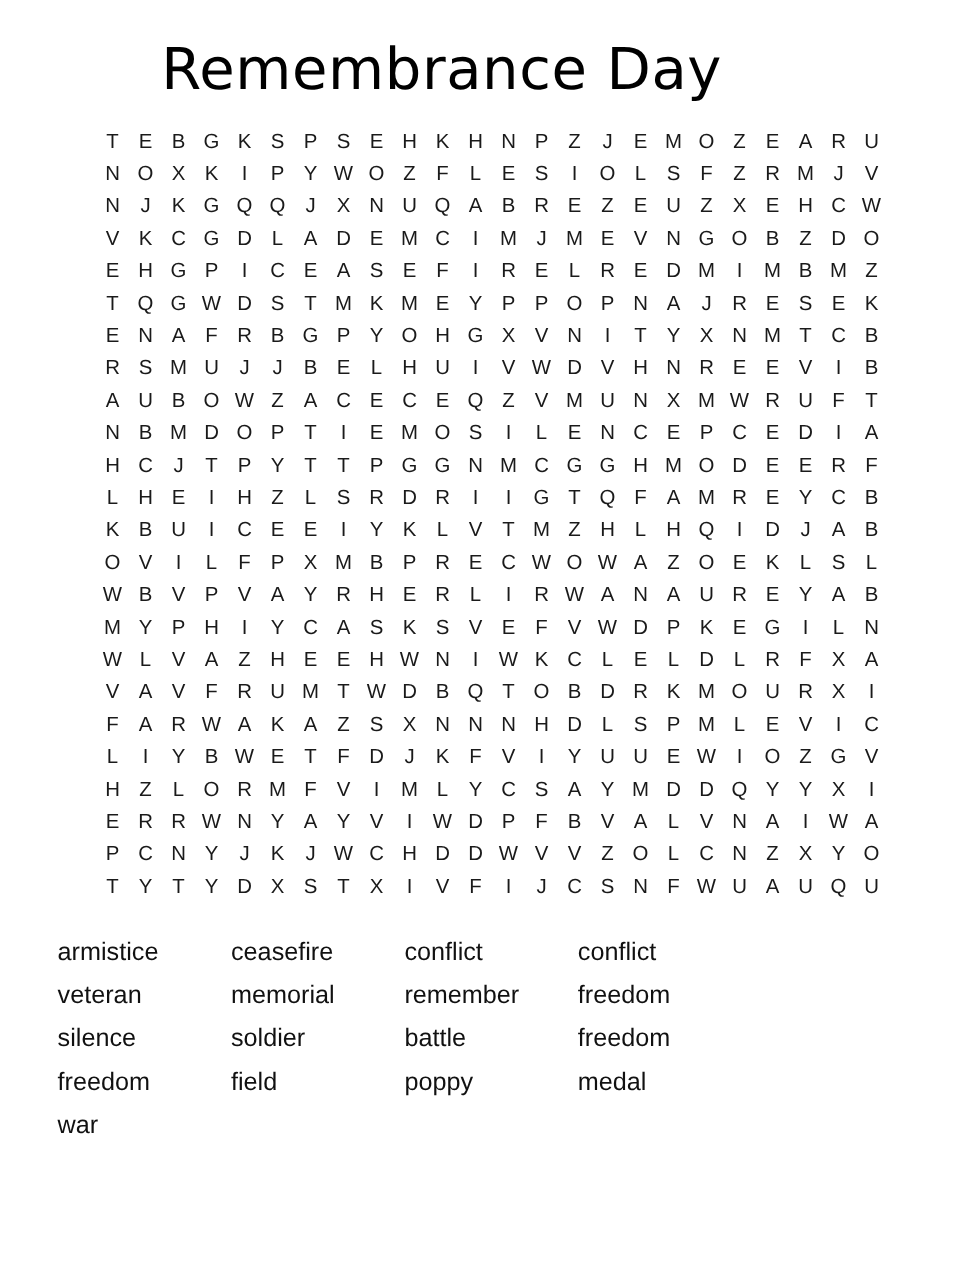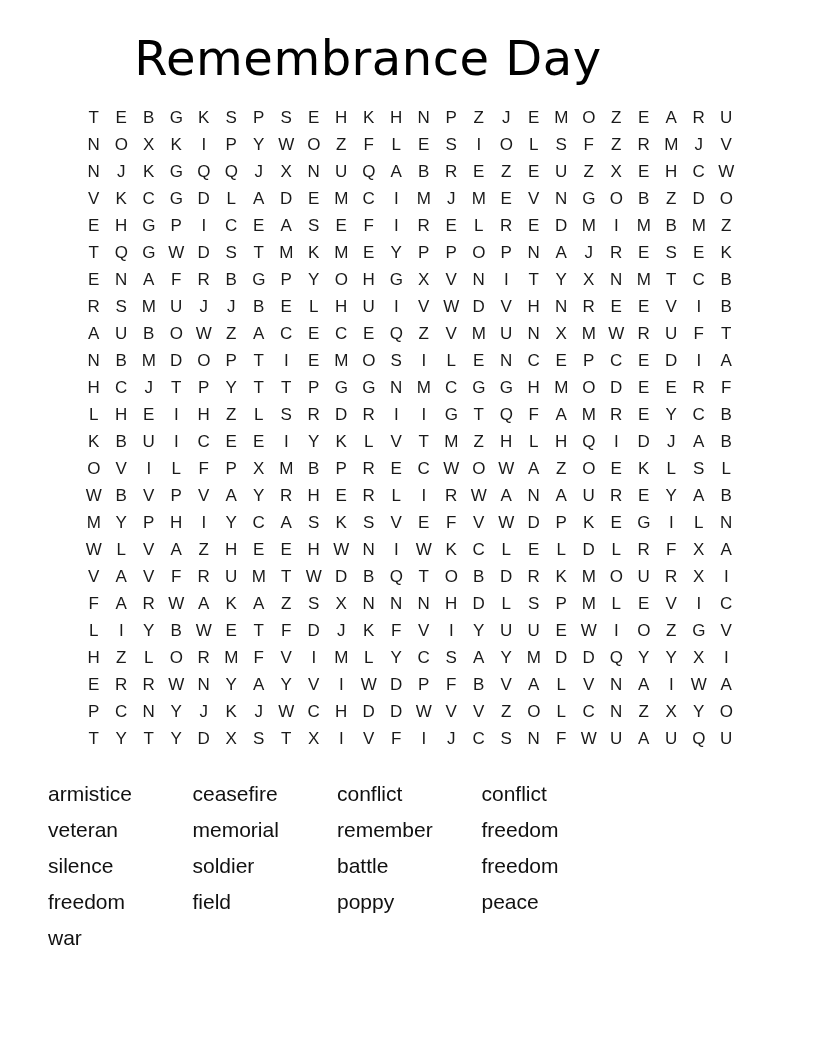--- a/index.html
+++ b/index.html
@@ -654,16 +654,16 @@
       <div class="word-col">
         <div class="word">conflict</div>
         <div class="word">remember</div>
         <div class="word">battle</div>
         <div class="word">poppy</div>
       </div>
       <div class="word-col">
         <div class="word">conflict</div>
         <div class="word">freedom</div>
         <div class="word">freedom</div>
-        <div class="word">peace</div>
+        <div class="word">medal</div>
       </div>
     </div>
 </div>
 
 </body></html>

